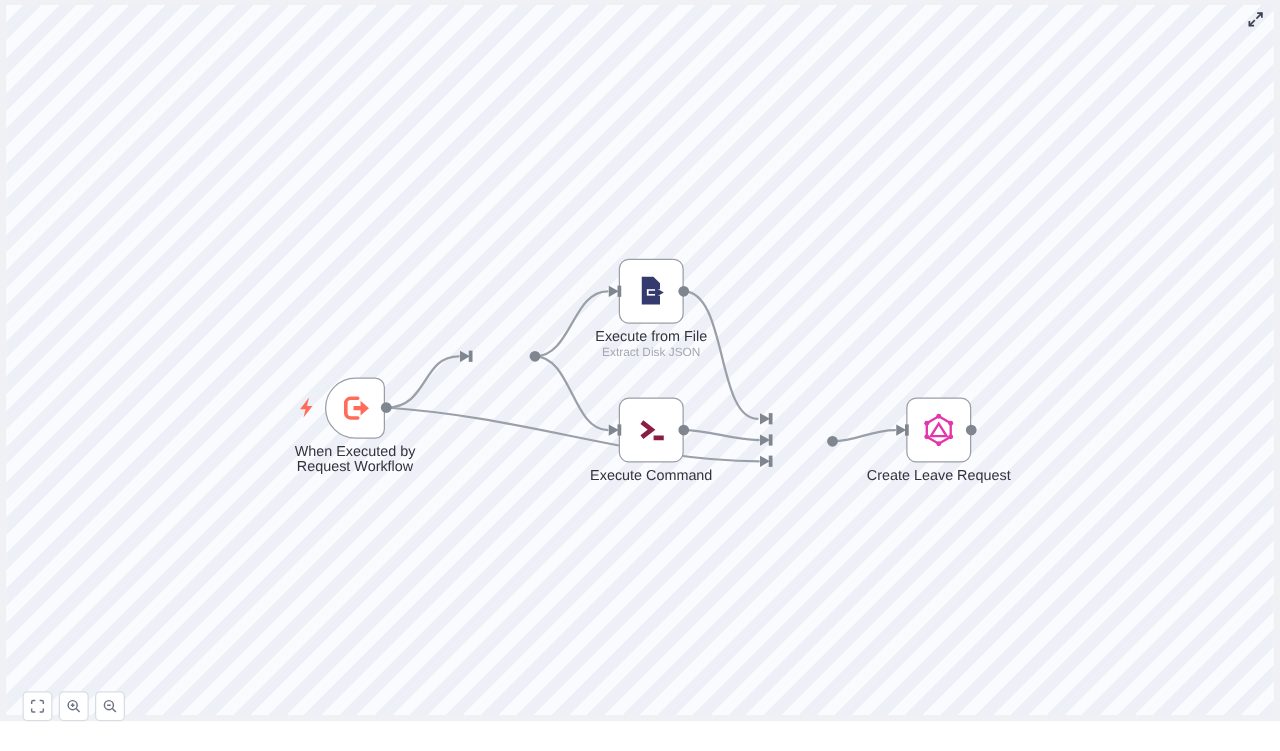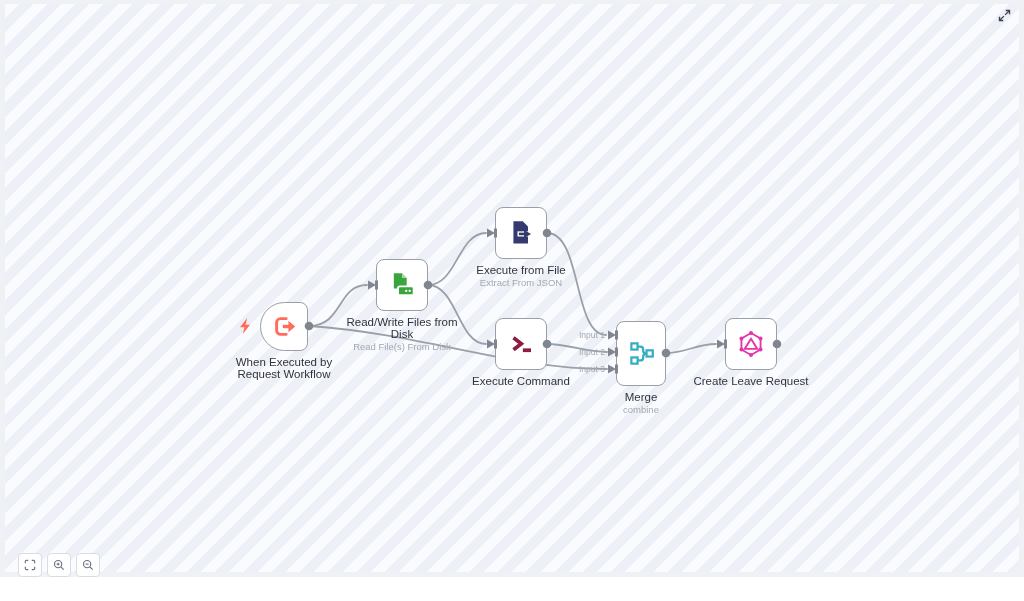--- a/index.html
+++ b/index.html
@@ -71,73 +71,44 @@
         <line x1="10.5" y1="12" x2="16" y2="12" stroke="currentColor" stroke-width="3"></line>
         <polygon points="15.5,6.8 21.5,12 15.5,17.2" fill="currentColor"></polygon>
       </svg>
     </div>
     <div class="node-label" style="width:118px;">When Executed by Request Workflow</div>
   </div>
   <svg class="bolt" style="left:233px; top:314px;" width="13" height="16" viewBox="0 0 11 16">
     <path d="M8.2 0 L1 9.3 L5.4 9.3 L3.8 16 L11 6.7 L6.6 6.7 Z" fill="#ff6d5a"></path>
   </svg>
 
-  <div class="node" style="left:371px; top:255px; width:52px; height:52px;">
-    <div class="node-box" style="width:52px; height:52px;">
-      <svg width="28" height="28" viewBox="0 0 24 24" color="#3aa53c">
-        <path d="M5 2 H12 L16 6 V15 H5 Z" fill="currentColor"></path>
-        <path d="M12 2 L16 6 H12 Z" fill="#ffffff" opacity="0.55"></path>
-        <rect x="8.6" y="13.2" width="13.4" height="7.6" rx="1.6" fill="currentColor" stroke="#ffffff" stroke-width="1.6"></rect>
-        <circle cx="18.6" cy="17" r="1" fill="#ffffff"></circle>
-        <circle cx="15.6" cy="17" r="1" fill="#ffffff"></circle>
-      </svg>
-    </div>
-    <div class="node-label" style="width:134px;">Read/Write Files from Disk</div>
-    <div class="node-sub" style="top:calc(100% + 31px);">Read File(s) From Disk</div>
-  </div>
 
   <div class="node" style="left:490px; top:203px; width:52px; height:52px;">
     <div class="node-box" style="width:52px; height:52px;">
       <svg width="28" height="28" viewBox="0 0 24 24" color="#343a6e">
         <path d="M5.5 2 H13.5 L18 6.5 V21 H5.5 Z" fill="currentColor"></path>
         <rect x="9" y="10.6" width="9.2" height="4.4" fill="#ffffff"></rect>
         <line x1="10.2" y1="12.8" x2="15" y2="12.8" stroke="currentColor" stroke-width="2.2"></line>
         <polygon points="14.6,9.4 20.6,12.8 14.6,16.2" fill="currentColor"></polygon>
       </svg>
     </div>
     <div class="node-label">Execute from File</div>
-    <div class="node-sub" style="top:calc(100% + 19px);">Extract From JSON</div>
+    <div class="node-sub" style="top:calc(100% + 19px);">Extract Disk JSON</div>
   </div>
 
   <div class="node" style="left:490px; top:314px; width:52px; height:52px;">
     <div class="node-box" style="width:52px; height:52px;">
       <svg width="30" height="30" viewBox="0 0 24 24" color="#8b1c44">
         <path d="M6 7 L12.2 11.8 L6 16.6" fill="none" stroke="currentColor" stroke-width="3"></path>
         <line x1="13.5" y1="17" x2="20" y2="17" stroke="currentColor" stroke-width="3"></line>
       </svg>
     </div>
     <div class="node-label">Execute Command</div>
   </div>
 
-  <div class="node" style="left:611px; top:317px; width:50px; height:65px;">
-    <div class="node-box" style="width:50px; height:65px;">
-      <svg width="27" height="27" viewBox="0 0 24 24" color="#35aec4">
-        <path d="M8.5 5.8 H11 Q13.5 5.8 13.5 8.3 V9.5 Q13.5 12 16.5 12" fill="none" stroke="currentColor" stroke-width="2"></path>
-        <path d="M8.5 18.2 H11 Q13.5 18.2 13.5 15.7 V14.5 Q13.5 12 16.5 12" fill="none" stroke="currentColor" stroke-width="2"></path>
-        <rect x="3" y="3" width="5.5" height="5.5" fill="#ffffff" stroke="currentColor" stroke-width="2"></rect>
-        <rect x="3" y="15.5" width="5.5" height="5.5" fill="#ffffff" stroke="currentColor" stroke-width="2"></rect>
-        <rect x="16.5" y="9.2" width="5.5" height="5.5" fill="#ffffff" stroke="currentColor" stroke-width="2"></rect>
-      </svg>
-    </div>
-    <div class="port-label" style="top:9px;">Input 1</div>
-    <div class="port-label" style="top:26px;">Input 2</div>
-    <div class="port-label" style="top:43px;">Input 3</div>
-    <div class="node-label">Merge</div>
-    <div class="node-sub" style="top:calc(100% + 19px);">combine</div>
-  </div>
 
   <div class="node" style="left:720px; top:314px; width:52px; height:52px;">
     <div class="node-box" style="width:52px; height:52px;">
       <svg width="28" height="28" viewBox="0 0 24 24" color="#e535ab">
         <polygon points="12,2.6 20.2,7.3 20.2,16.7 12,21.4 3.8,16.7 3.8,7.3" fill="none" stroke="currentColor" stroke-width="1.6"></polygon>
         <polygon points="12,7.6 17.4,16.2 6.6,16.2" fill="none" stroke="currentColor" stroke-width="1.6"></polygon>
         <circle cx="12" cy="2.6" r="1.7" fill="currentColor"></circle>
         <circle cx="20.2" cy="7.3" r="1.7" fill="currentColor"></circle>
         <circle cx="20.2" cy="16.7" r="1.7" fill="currentColor"></circle>
         <circle cx="12" cy="21.4" r="1.7" fill="currentColor"></circle>

